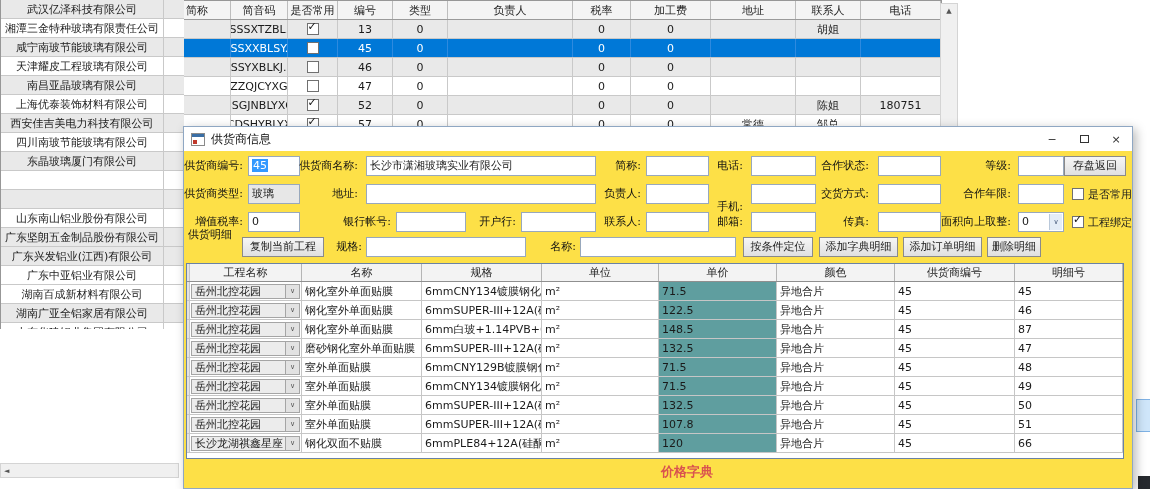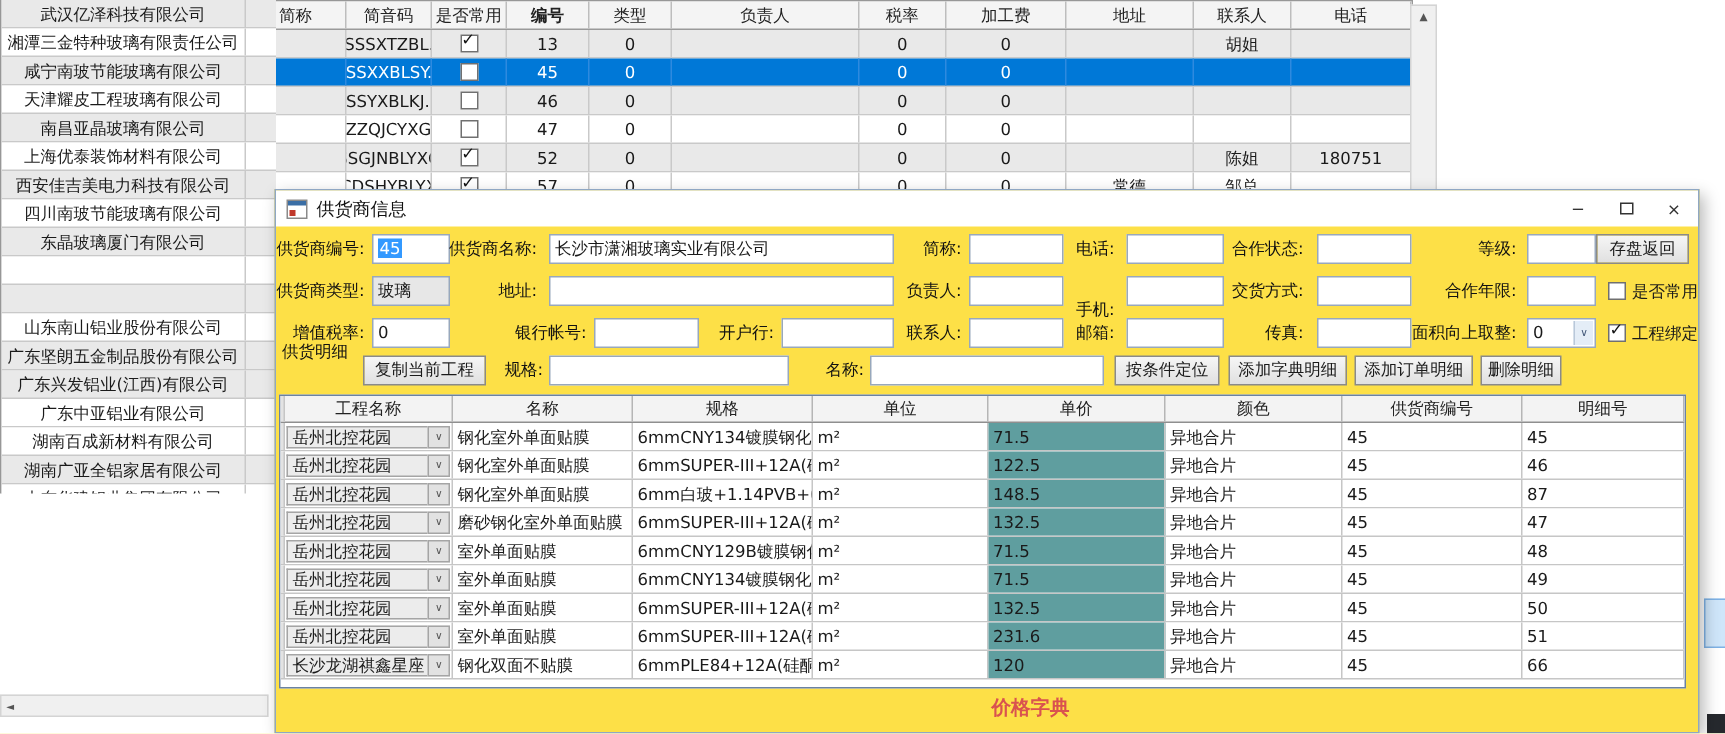--- a/index.html
+++ b/index.html
@@ -76,21 +76,21 @@
 <body>
 
 <div class="screen">
 
   <div class="suptable">
     <div class="thead" id="sup-head">
         <div class="hcell" style="width: 163px;">供货商</div>
         <div class="hcell" style="width: 67px;">简称</div>
         <div class="hcell" style="width: 57px;">简音码</div>
         <div class="hcell" style="width: 50px;">是否常用</div>
-        <div class="hcell" style="width: 55px; font-weight: bold;">编号</div>
+        <div class="hcell" style="width: 55px;">编号</div>
         <div class="hcell" style="width: 55px;">类型</div>
         <div class="hcell" style="width: 125px;">负责人</div>
         <div class="hcell" style="width: 58px;">税率</div>
         <div class="hcell" style="width: 80px;">加工费</div>
         <div class="hcell" style="width: 85px;">地址</div>
         <div class="hcell" style="width: 65px;">联系人</div>
         <div class="hcell" style="width: 80px;">电话</div>
       </div>
     <div id="sup-rows">
         <div class="trow alt">
@@ -417,21 +417,21 @@
             </div>
             <div class="grow">
               <span class="gstrip"></span>
               <div class="gcell gcombocell" style="width: 112px;">
                 <span class="gct">岳州北控花园</span>
                 <span class="garr">∨</span>
               </div>
               <div class="gcell" style="width: 120px;">室外单面贴膜</div>
               <div class="gcell" style="width: 120px;">6mmSUPER-III+12A(硅...</div>
               <div class="gcell" style="width: 117px;">m²</div>
-              <div class="gcell gprice" style="width: 118px;">231.6</div>
+              <div class="gcell gprice" style="width: 118px;">107.8</div>
               <div class="gcell" style="width: 118px;">异地合片</div>
               <div class="gcell" style="width: 120px;">45</div>
               <div class="gcell" style="width: 108px;">51</div>
             </div>
             <div class="grow">
               <span class="gstrip"></span>
               <div class="gcell gcombocell" style="width: 112px;">
                 <span class="gct">长沙龙湖祺鑫星座</span>
                 <span class="garr">∨</span>
               </div>

